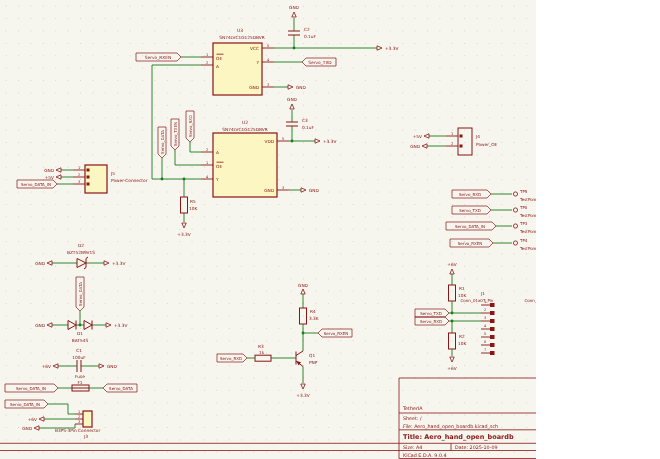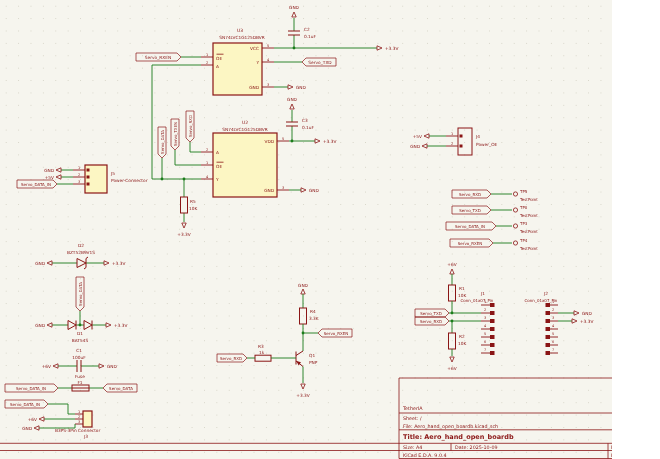--- a/index.html
+++ b/index.html
@@ -1,17 +1,17 @@
 <!DOCTYPE html>
 <html><head>
 <meta charset="utf-8">
 <style>
   html,body{margin:0;padding:0;}
   #canvas{
-    position:relative;width:612px;height:459px;overflow:hidden;
+    position:relative;width:536px;height:459px;overflow:hidden;
     background-color:#f6f5ee;
     background-image:radial-gradient(#d7d5c8 0.8px, transparent 0.9px);
     background-size:12.4px 12.4px;
     font-family:"DejaVu Sans",sans-serif;
     text-align:right;
   }
   #canvas svg{position:absolute;left:0;top:0;}
   svg text{font-family:"DejaVu Sans",sans-serif;fill:#8a1515;}
   .w{stroke:#1a7c1a;stroke-width:.9;fill:none}
   .p{stroke:#8a1515;stroke-width:.9;fill:none}

